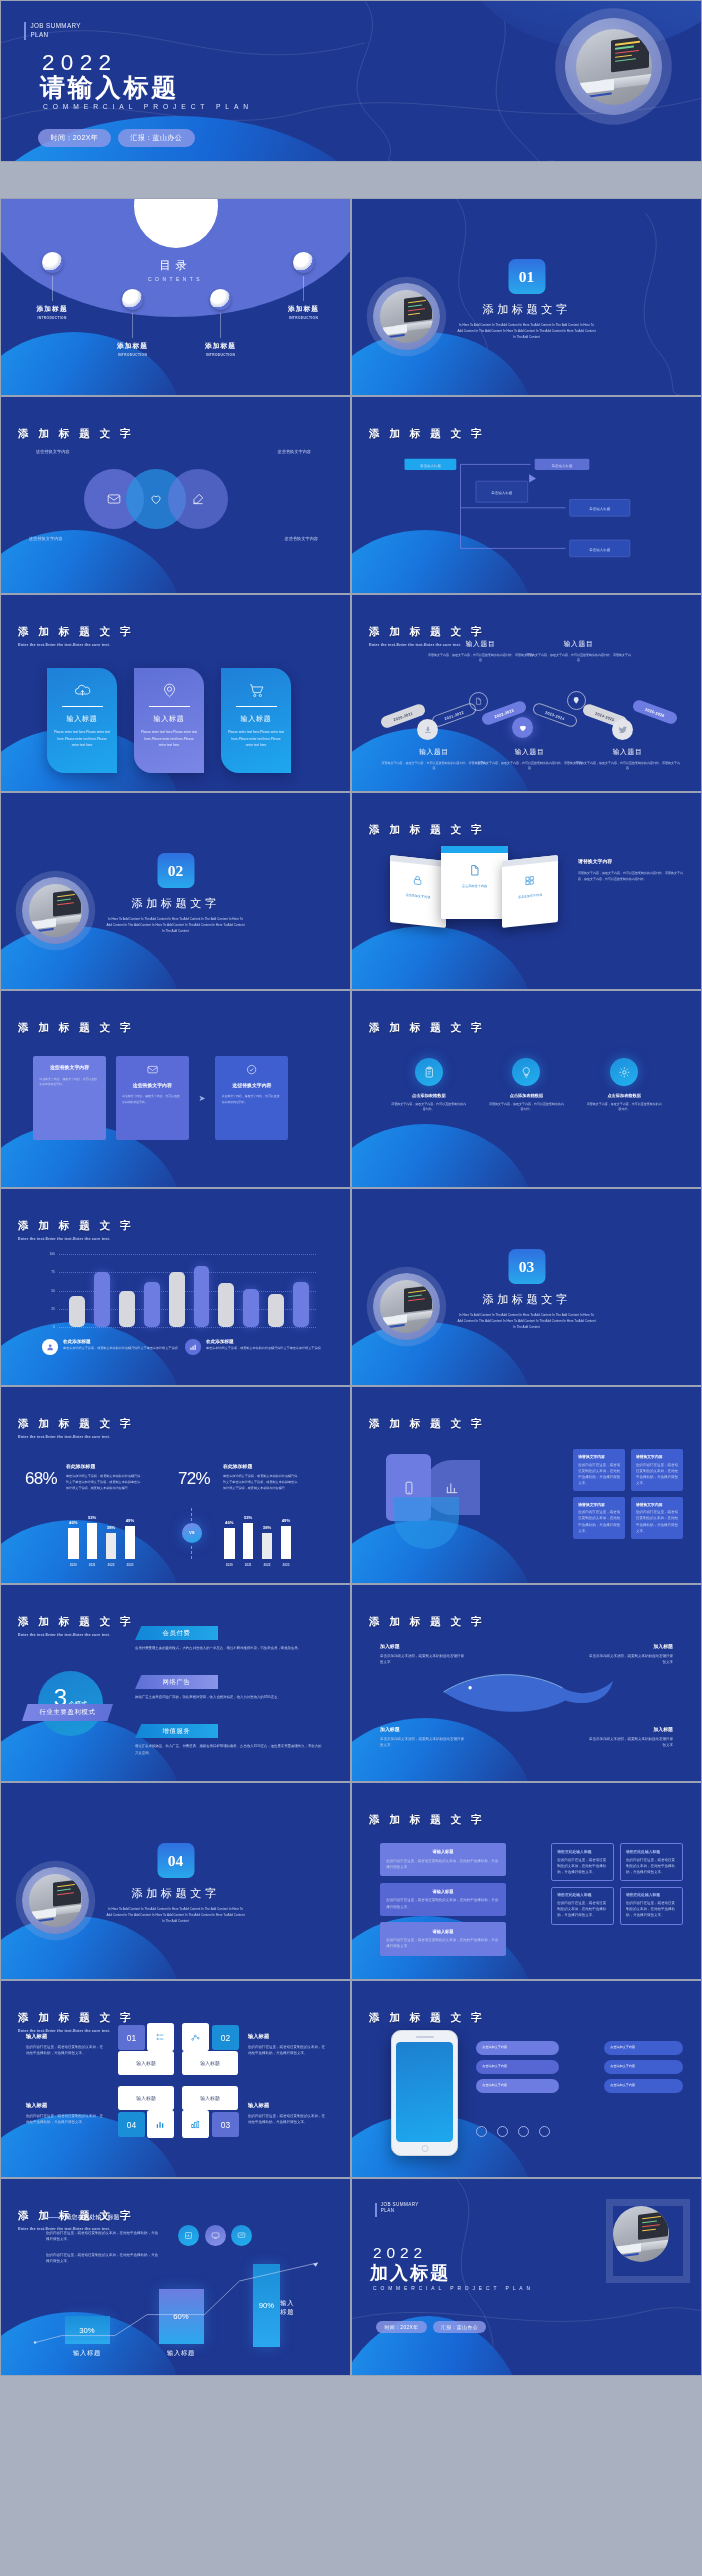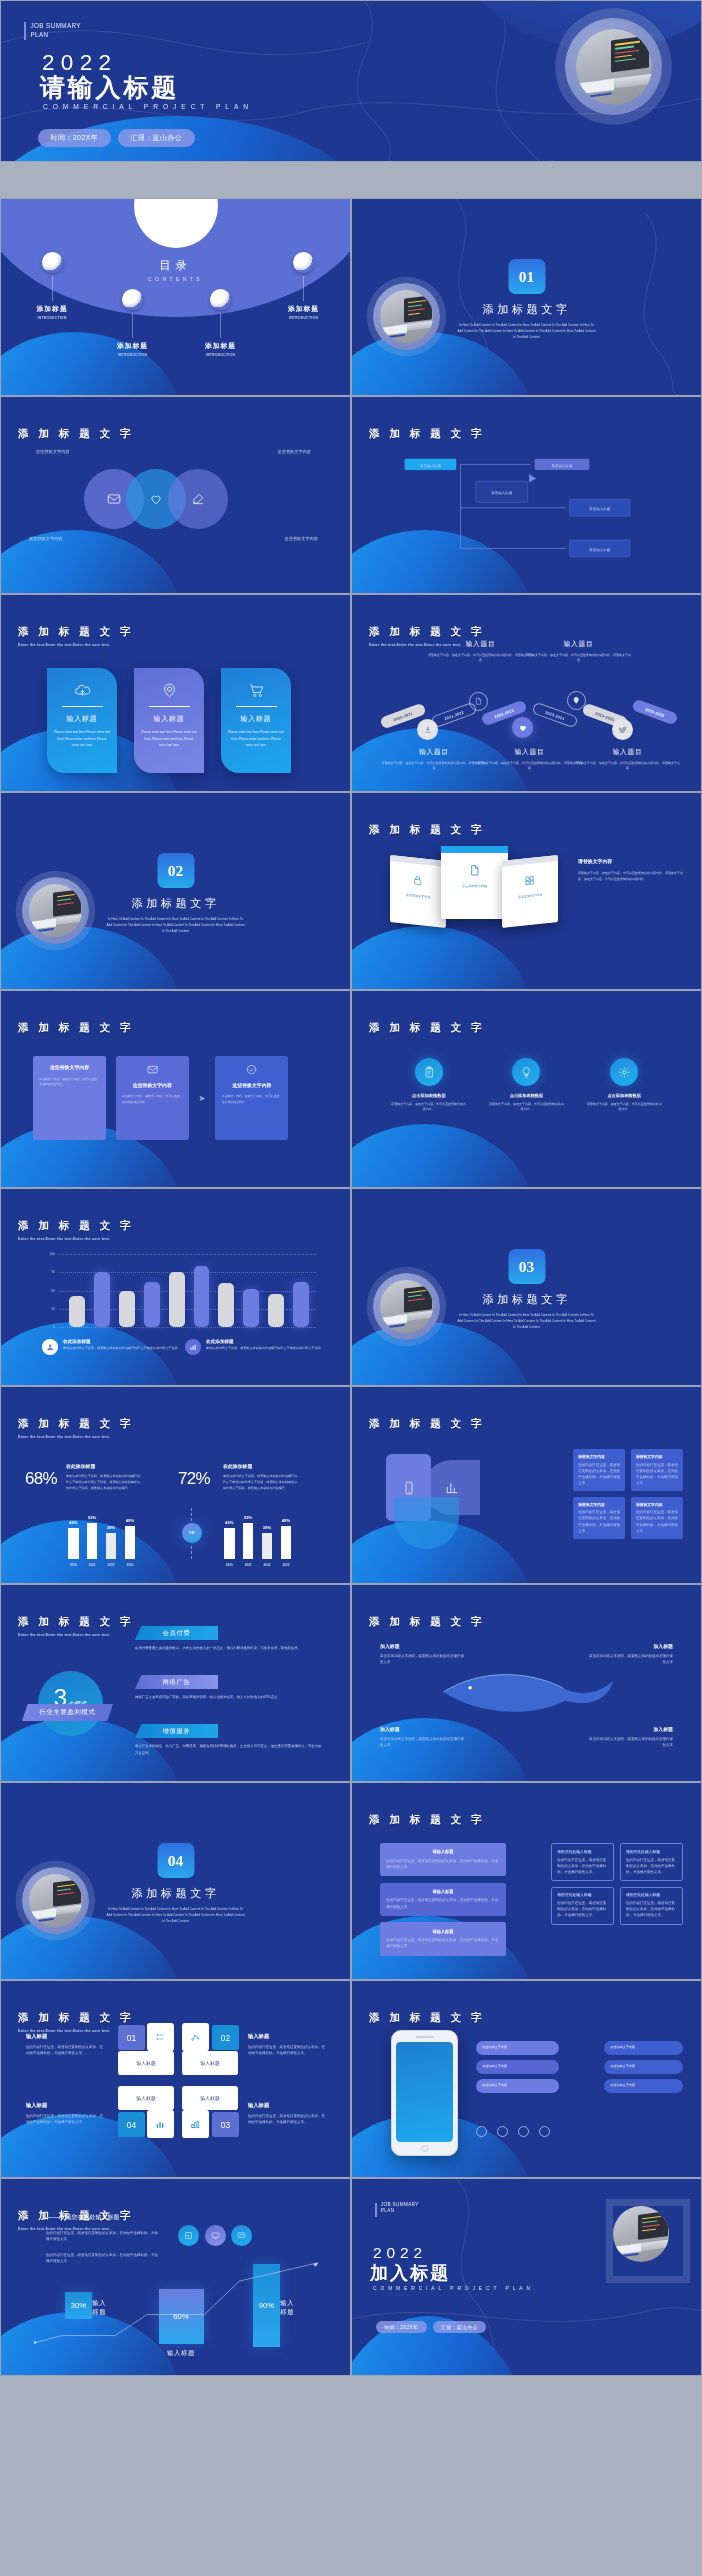--- a/index.html
+++ b/index.html
@@ -999,21 +999,21 @@
           </svg>
       </div>
       <div style="width:21px;height:21px;border-radius:50%;background:linear-gradient(160deg,#1e8fdc,#22b0ee);display:flex;align-items:center;justify-content:center;">
         <svg width="9" height="9" viewBox="0 0 24 24" fill="none" stroke="#fff" stroke-width="1.4">
             <rect x="3" y="5" width="18" height="12" rx="2"></rect>
             <path d="M7 13l4-4 3 3 3-4"></path>
           </svg>
       </div>
     </div>
     <div id="growthbars" style="position:absolute;left:39px;right:28px;bottom:17px;height:105px;display:flex;align-items:flex-end;justify-content:space-around;">
-        <div style="width: 45px; position: relative; display: flex; align-items: center; justify-content: flex-end; height: 100%;">
+        <div style="width: 45px; position: relative; display: flex; flex-direction: column; align-items: center; justify-content: flex-end; height: 100%;">
           <div style="width: 100%; height: 26.4%; background: linear-gradient(rgb(27, 142, 216), rgb(42, 168, 239)); display: flex; align-items: center; justify-content: center; font-size: 7.7px; box-shadow: rgba(50, 140, 230, 0.4) 0px 0px 12.6px;">30%</div>
           <div style="font-size: 6.3px; letter-spacing: 0.7px; margin-top: 4.9px;">输入标题</div>
         </div>
         <div style="width: 45px; position: relative; display: flex; flex-direction: column; align-items: center; justify-content: flex-end; height: 100%;">
           <div style="width: 100%; height: 52.8%; background: linear-gradient(rgb(109, 124, 224), rgb(42, 168, 239)); display: flex; align-items: center; justify-content: center; font-size: 7.7px; box-shadow: rgba(50, 140, 230, 0.4) 0px 0px 12.6px;">60%</div>
           <div style="font-size: 6.3px; letter-spacing: 0.7px; margin-top: 4.9px;">输入标题</div>
         </div>
         <div style="width: 45px; position: relative; display: flex; flex-direction: row; align-items: center; justify-content: flex-end; height: 100%;">
           <div style="width: 100%; height: 79.2%; background: linear-gradient(rgb(27, 142, 216), rgb(42, 168, 239)); display: flex; align-items: center; justify-content: center; font-size: 7.7px; box-shadow: rgba(50, 140, 230, 0.4) 0px 0px 12.6px;">90%</div>
           <div style="font-size: 6.3px; letter-spacing: 0.7px; margin-top: 4.9px;">输入标题</div>

